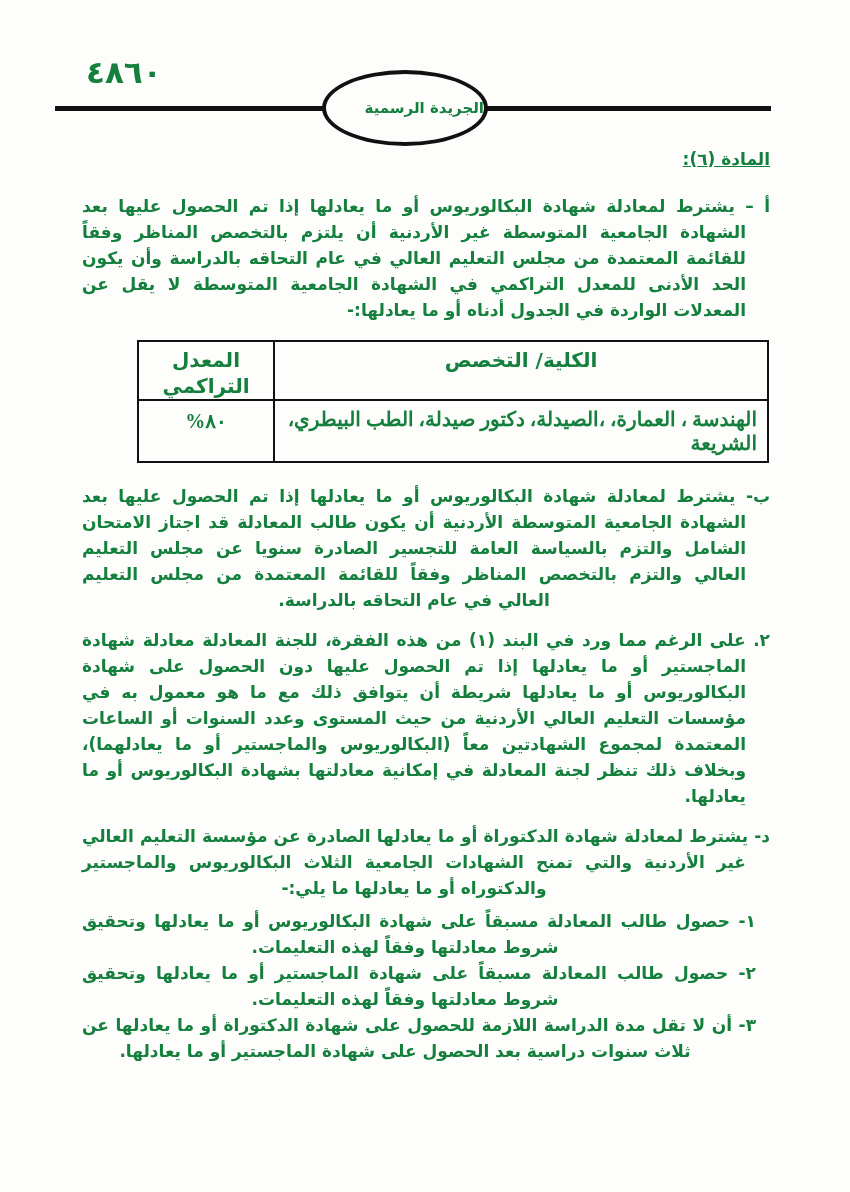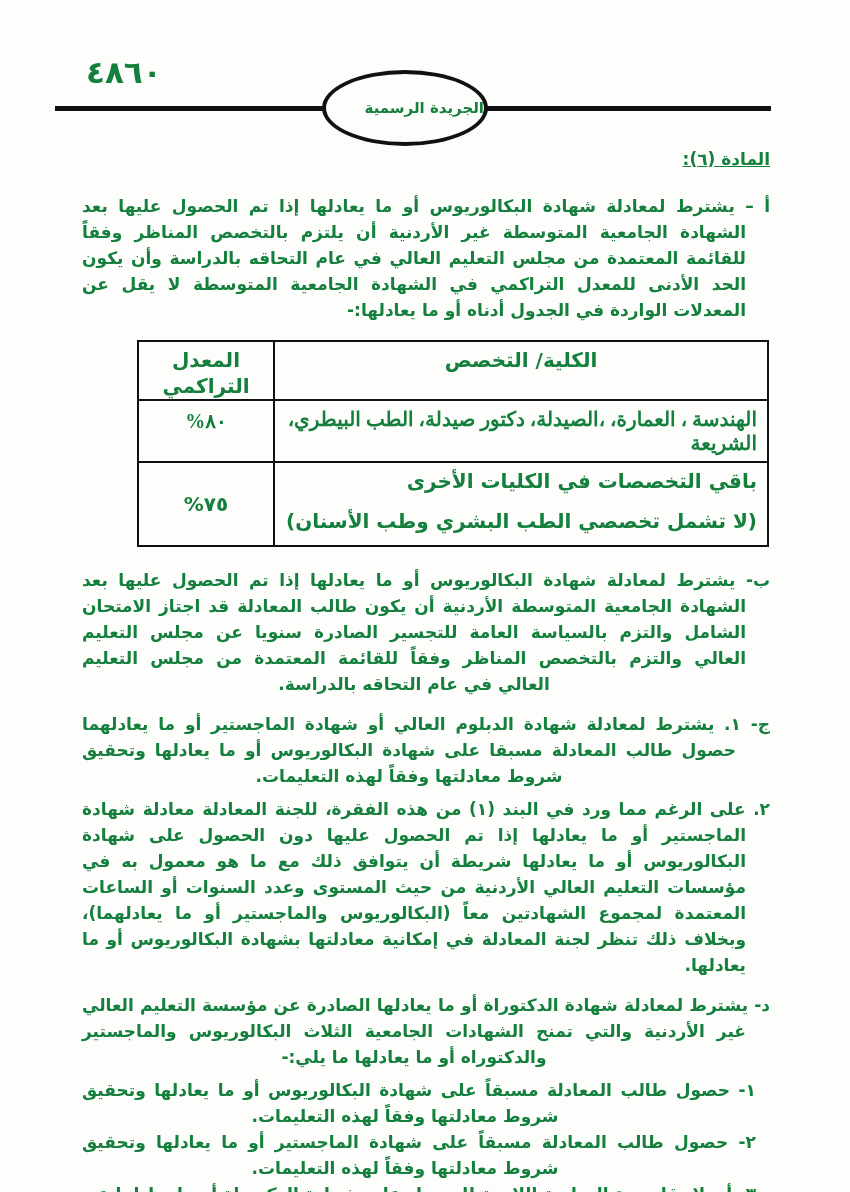--- a/index.html
+++ b/index.html
@@ -102,33 +102,25 @@
         <tr>
           <th>الكلية/ التخصص</th>
           <th>المعدل التراكمي</th>
         </tr>
       </thead>
       <tbody>
         <tr class="row-1">
           <td class="specialty-cell">الهندسة ، العمارة، ،الصيدلة، دكتور صيدلة، الطب البيطري، الشريعة</td>
           <td class="gpa-cell">٨٠%</td>
         </tr>
-        <tr class="row-2">
-          <td class="specialty-cell">
-            <div>باقي التخصصات في الكليات الأخرى</div>
-            <div class="spec-line2">(لا تشمل تخصصي الطب البشري وطب الأسنان)</div>
-          </td>
-          <td class="gpa-cell">٧٥%</td>
-        </tr>
       </tbody>
     </table>
 
     <p class="clause hang24 center-last"><span class="marker">ب-</span> <span>يشترط لمعادلة شهادة البكالوريوس أو ما يعادلها إذا تم الحصول عليها بعد الشهادة الجامعية المتوسطة الأردنية أن يكون طالب المعادلة قد اجتاز الامتحان الشامل والتزم بالسياسة العامة للتجسير الصادرة سنويا عن مجلس التعليم العالي والتزم بالتخصص المناظر وفقاً للقائمة المعتمدة من مجلس التعليم العالي في عام التحاقه بالدراسة.</span></p>
 
-    <p class="clause hang34 center-last tight"><span class="marker">ج- ١.</span> <span>يشترط لمعادلة شهادة الدبلوم العالي أو شهادة الماجستير أو ما يعادلهما حصول طالب المعادلة مسبقا على شهادة البكالوريوس أو ما يعادلها وتحقيق شروط معادلتها وفقاً لهذه التعليمات.</span></p>
 
     <p class="clause hang24"><span class="marker">٢.</span> <span>على الرغم مما ورد في البند (١) من هذه الفقرة، للجنة المعادلة معادلة شهادة الماجستير أو ما يعادلها إذا تم الحصول عليها دون الحصول على شهادة البكالوريوس أو ما يعادلها شريطة أن يتوافق ذلك مع ما هو معمول به في مؤسسات التعليم العالي الأردنية من حيث المستوى وعدد السنوات أو الساعات المعتمدة لمجموع الشهادتين معاً (البكالوريوس والماجستير أو ما يعادلهما)، وبخلاف ذلك تنظر لجنة المعادلة في إمكانية معادلتها بشهادة البكالوريوس أو ما يعادلها.</span></p>
 
     <p class="clause hang24 center-last tight"><span class="marker">د-</span> <span>يشترط لمعادلة شهادة الدكتوراة أو ما يعادلها الصادرة عن مؤسسة التعليم العالي غير الأردنية والتي تمنح الشهادات الجامعية الثلاث البكالوريوس والماجستير والدكتوراه أو ما يعادلها ما يلي:-</span></p>
 
     <div class="d-items">
       <p class="clause d-item center-last"><span class="marker">١-</span> <span>حصول طالب المعادلة مسبقاً على شهادة البكالوريوس أو ما يعادلها وتحقيق شروط معادلتها وفقاً لهذه التعليمات.</span></p>
       <p class="clause d-item center-last"><span class="marker">٢-</span> <span>حصول طالب المعادلة مسبقاً على شهادة الماجستير أو ما يعادلها وتحقيق شروط معادلتها وفقاً لهذه التعليمات.</span></p>
       <p class="clause d-item center-last"><span class="marker">٣-</span> <span>أن لا تقل مدة الدراسة اللازمة للحصول على شهادة الدكتوراة أو ما يعادلها عن ثلاث سنوات دراسية بعد الحصول على شهادة الماجستير أو ما يعادلها.</span></p>
     </div>

